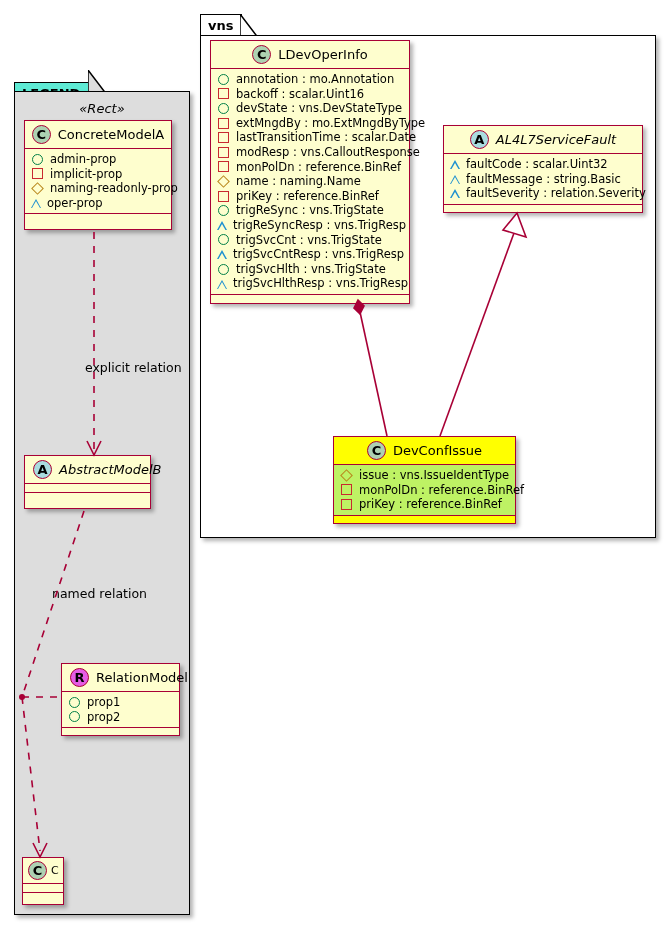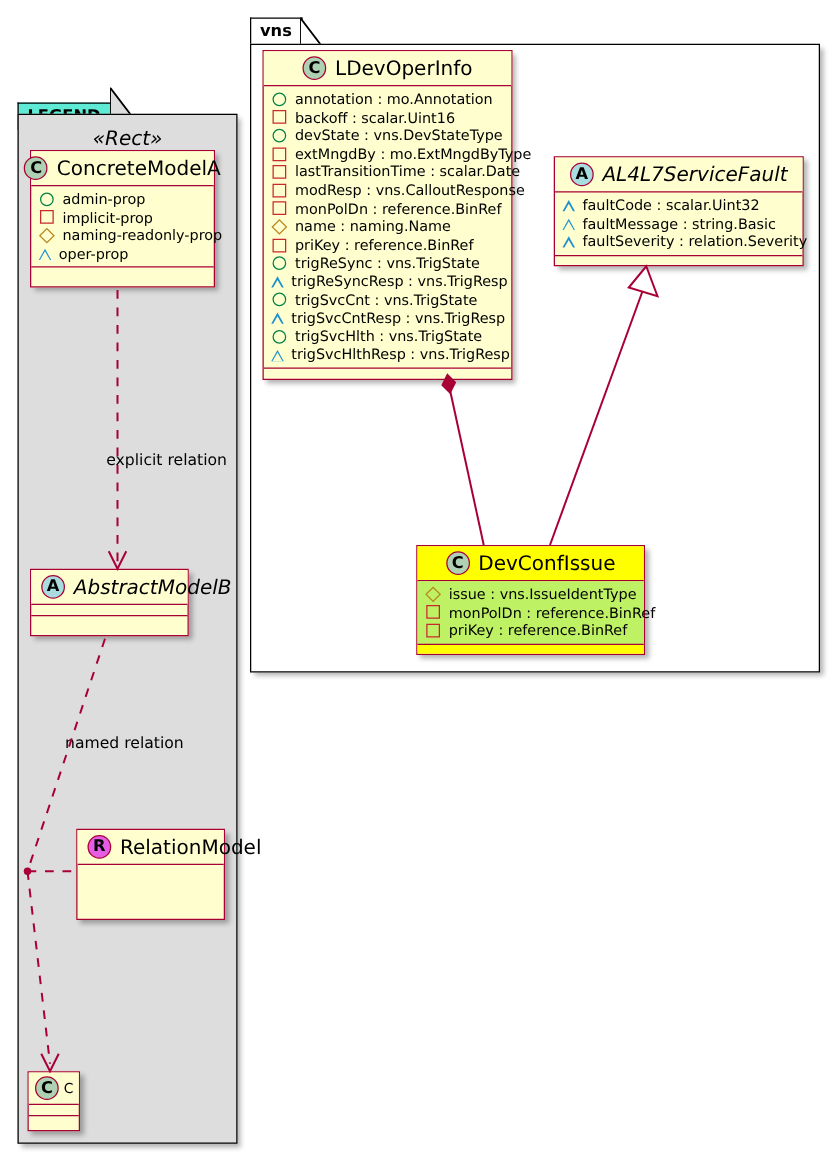--- a/index.html
+++ b/index.html
@@ -6,21 +6,21 @@
   body{width:669px;height:927px;position:relative;overflow:hidden;
        font-family:"DejaVu Sans","Liberation Sans",sans-serif;
        -webkit-font-smoothing:antialiased;}
 
   
   .umlbox{position:absolute;box-sizing:border-box;border:1.5px solid #A80036;
           background:#FEFECE;box-shadow:3px 3px 4px rgba(0,0,0,.30);}
   .umlhead{display:flex;align-items:center;justify-content:center;gap:7px;
            padding:4px 8px;border-bottom:1.5px solid #A80036;background:#FEFECE;}
   .umlhead.hl{background:#FFFF00;}
-  .umlname{font-size:16px;color:#000;white-space:nowrap;}
+  .umlname{font-size:13px;color:#000;white-space:nowrap;}
   .umlname.ital{font-style:italic;}
   .umlbody{padding:3px 23px 3px 6px;border-bottom:1.5px solid #A80036;}
   .umlfoot{height:7px;}
   .umlfoot.hl{background:#FFFF00;}
   .attr{display:flex;align-items:center;gap:6px;font-size:11.5px;color:#000;
         line-height:14.6px;white-space:nowrap;}
 
   
   .badge{width:19px;height:19px;border-radius:50%;flex:0 0 auto;
          display:flex;align-items:center;justify-content:center;
@@ -44,21 +44,21 @@
                border-left:4px solid transparent;border-right:4px solid transparent;
                border-bottom:7px solid #FEFECE;}
 
   
   .pkg{position:absolute;box-sizing:border-box;border:1.5px solid #000;
        box-shadow:3px 3px 4px rgba(0,0,0,.30);}
   .pkgtab{position:absolute;box-sizing:border-box;border:1.5px solid #000;
           border-bottom:none;display:flex;align-items:center;padding-left:7px;
           font-size:13px;font-weight:bold;color:#000;}
 
-  .stereo{position:absolute;font-size:16px;font-style:italic;color:#000;
+  .stereo{position:absolute;font-size:13px;font-style:italic;color:#000;
           text-align:center;}
 
   
   .edgelabel{position:absolute;font-size:12.5px;color:#000;white-space:nowrap;}
 
   
   #edges{position:absolute;left:0;top:0;width:669px;height:927px;pointer-events:none;}
 
   .clipbox{overflow:hidden;}
 </style>
@@ -109,20 +109,30 @@
   </div>
   <div class="umlbody" style="height:8px;padding:0;"></div>
   <div class="umlfoot"></div>
 </div>
 
 <div class="umlbox" style="left:61px;top:663px;width:119px;height:73px;">
   <div class="umlhead" style="justify-content:flex-start;">
     <span class="badge r">R</span>
     <span class="umlname">RelationModel</span>
   </div>
+  <div class="umlbody">
+      <div class="attr">
+        <span class="gi circle"></span>
+        <span>prop1</span>
+      </div>
+      <div class="attr">
+        <span class="gi circle"></span>
+        <span>prop2</span>
+      </div>
+    </div>
   <div class="umlfoot"></div>
 </div>
 
 <div class="umlbox" style="left:22px;top:857px;width:42px;height:48px;">
   <div class="umlhead" style="justify-content:flex-start;padding:3px 5px;gap:4px;">
     <span class="badge c">C</span>
     <span class="umlname" style="font-size:11px;">C</span>
   </div>
   <div class="umlbody" style="height:8px;padding:0;"></div>
   <div class="umlfoot"></div>

